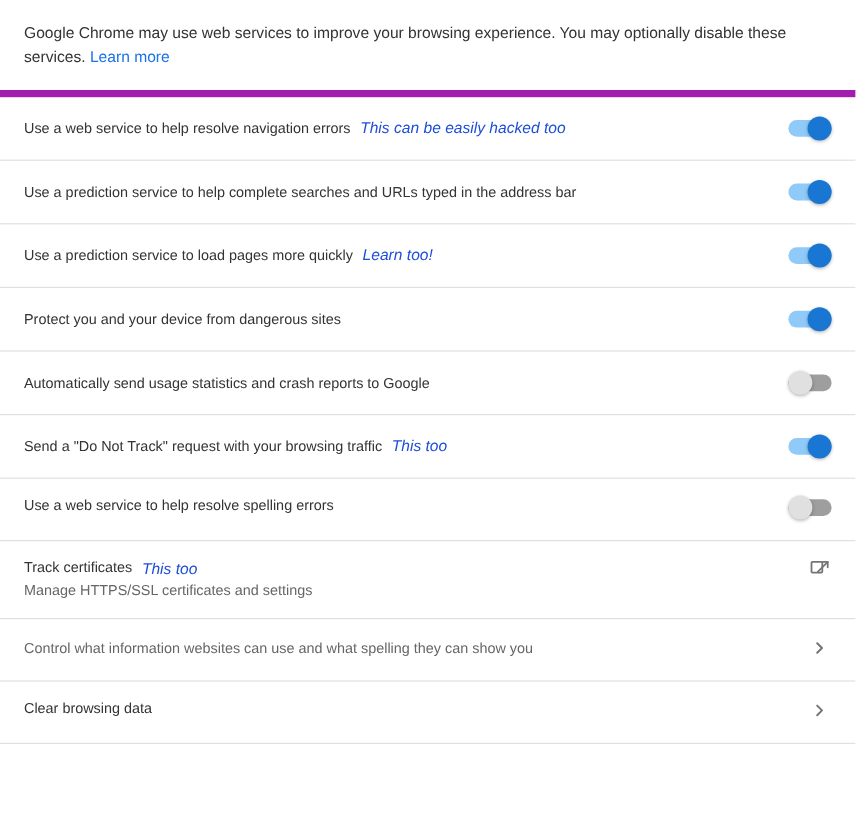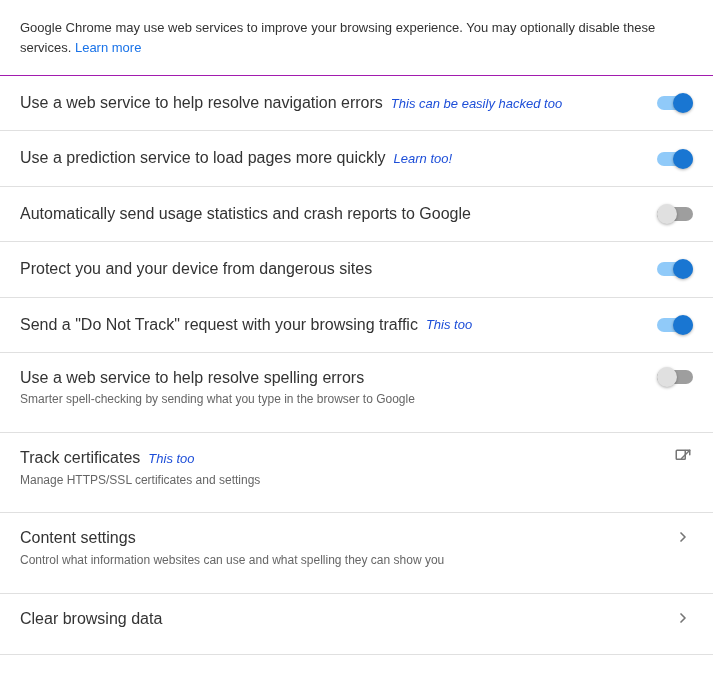--- a/index.html
+++ b/index.html
@@ -6,52 +6,52 @@
     body {
       font-family: Arial, sans-serif;
       font-size: 13px;
       color: #333;
       background: #fff;
       width: 713px;
     }
 
     .top-notice {
       padding: 18px 33px 18px 20px;
-      border-bottom: 1px solid #a21caf;
+      border-bottom: 6px solid #a21caf;
       line-height: 1.5;
       color: #333;
     }
     .top-notice a {
       color: #1a73e8;
       text-decoration: none;
     }
 
     .setting-row {
       display: flex;
       align-items: center;
       justify-content: space-between;
       padding: 16px 20px;
       border-bottom: 1px solid #e0e0e0;
       min-height: 52px;
     }
 
     .setting-row.two-line {
       align-items: flex-start;
       padding-top: 14px;
-      padding-bottom: 24px;
+      padding-bottom: 14px;
       justify-content: space-between;
     }
 
     .setting-left {
       flex: 1;
       padding-right: 16px;
     }
 
     .setting-label {
-      font-size: 16px;
+      font-size: 12px;
       color: #333;
       line-height: 1.4;
     }
 
     .setting-sublabel {
       font-size: 12px;
       color: #666;
       margin-top: 2px;
       line-height: 1.4;
     }
@@ -161,77 +161,89 @@
       <div class="setting-right">
         <div class="toggle">
           <div class="toggle-track on"></div>
           <div class="toggle-thumb on"></div>
         </div>
       </div>
     </div>
     <div class="setting-row">
       <div class="setting-left">
         <div class="label-row">
+          <span class="setting-label">Use a prediction service to help complete searches and URLs typed in the address bar</span>
+        </div>
+      </div>
+      <div class="setting-right">
+        <div class="toggle">
+          <div class="toggle-track on"></div>
+          <div class="toggle-thumb on"></div>
+        </div>
+      </div>
+    </div>
+    <div class="setting-row">
+      <div class="setting-left">
+        <div class="label-row">
           <span class="setting-label">Use a prediction service to load pages more quickly</span>
           <span class="annotation">Learn too!</span>
         </div>
       </div>
       <div class="setting-right">
         <div class="toggle">
           <div class="toggle-track on"></div>
           <div class="toggle-thumb on"></div>
         </div>
       </div>
     </div>
     <div class="setting-row">
       <div class="setting-left">
         <div class="label-row">
+          <span class="setting-label">Protect you and your device from dangerous sites</span>
+        </div>
+      </div>
+      <div class="setting-right">
+        <div class="toggle">
+          <div class="toggle-track on"></div>
+          <div class="toggle-thumb on"></div>
+        </div>
+      </div>
+    </div>
+    <div class="setting-row">
+      <div class="setting-left">
+        <div class="label-row">
           <span class="setting-label">Automatically send usage statistics and crash reports to Google</span>
         </div>
       </div>
       <div class="setting-right">
         <div class="toggle">
           <div class="toggle-track off"></div>
           <div class="toggle-thumb off"></div>
         </div>
       </div>
     </div>
     <div class="setting-row">
       <div class="setting-left">
         <div class="label-row">
-          <span class="setting-label">Protect you and your device from dangerous sites</span>
-        </div>
-      </div>
-      <div class="setting-right">
-        <div class="toggle">
-          <div class="toggle-track on"></div>
-          <div class="toggle-thumb on"></div>
-        </div>
-      </div>
-    </div>
-    <div class="setting-row">
-      <div class="setting-left">
-        <div class="label-row">
           <span class="setting-label">Send a "Do Not Track" request with your browsing traffic</span>
           <span class="annotation">This too</span>
         </div>
       </div>
       <div class="setting-right">
         <div class="toggle">
           <div class="toggle-track on"></div>
           <div class="toggle-thumb on"></div>
         </div>
       </div>
     </div>
     <div class="setting-row two-line">
       <div class="setting-left">
         <div class="label-row">
           <span class="setting-label">Use a web service to help resolve spelling errors</span>
         </div>
-        <div class="setting-sublabel">Smarter spell-checking by sending what you type in the browser to Google</div>
       </div>
       <div class="setting-right">
         <div class="toggle">
           <div class="toggle-track off"></div>
           <div class="toggle-thumb off"></div>
         </div>
       </div>
     </div>
     <div class="setting-row two-line">
       <div class="setting-left">
@@ -246,23 +258,20 @@
           <svg xmlns="http://www.w3.org/2000/svg" width="18" height="18" viewBox="0 0 24 24" fill="none" stroke="#757575" stroke-width="2" stroke-linecap="round" stroke-linejoin="round">
       <rect x="3" y="3" width="12" height="12" rx="1"></rect>
       <polyline points="15 3 21 3 21 9"></polyline>
       <line x1="10" y1="14" x2="21" y2="3"></line>
     </svg>
         </div>
       </div>
     </div>
     <div class="setting-row two-line">
       <div class="setting-left">
-        <div class="label-row">
-          <span class="setting-label">Content settings</span>
-        </div>
         <div class="setting-sublabel">Control what information websites can use and what spelling they can show you</div>
       </div>
       <div class="setting-right">
         <div class="chevron-icon">
           <svg xmlns="http://www.w3.org/2000/svg" width="16" height="16" viewBox="0 0 24 24" fill="none" stroke="#757575" stroke-width="2.5" stroke-linecap="round" stroke-linejoin="round">
       <polyline points="9 18 15 12 9 6"></polyline>
     </svg>
         </div>
       </div>
     </div>

